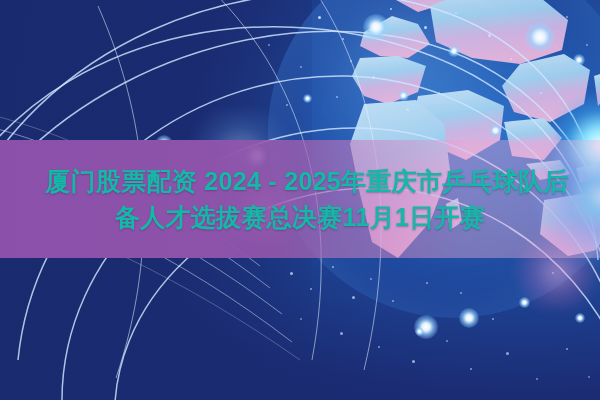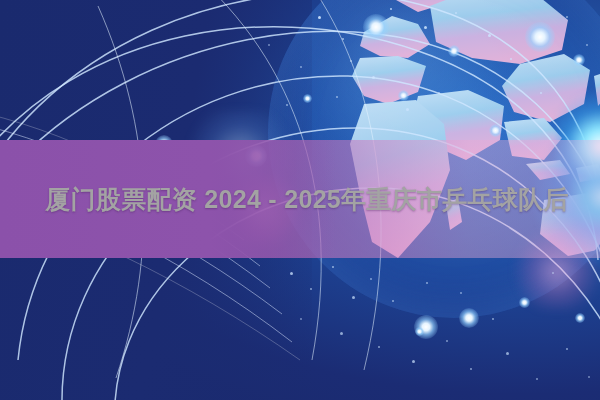--- a/index.html
+++ b/index.html
@@ -107,21 +107,21 @@
     background:linear-gradient(90deg,#8b51aa 0%,#8d53ab 62%,rgba(141,83,171,0) 100%);
   }
 
   
   .caption{
     position:absolute;left:0;top:140px;width:600px;height:118px;
     display:flex;flex-direction:column;justify-content:center;align-items:center;
     gap:2px;
   }
   .cap-line{
-    color:#a3a3a3;
+    color:#14b8a6;
     font-weight:bold;
     font-size:25px;
     line-height:34px;
     letter-spacing:.3px;
     white-space:nowrap;
     text-shadow:0 1px 2px rgba(60,20,80,.35);
   }
   .cap-line.l1{padding-left:14px;}
 </style>
 </head>
@@ -275,15 +275,16 @@
   <div class="dust" style="left:426px;top:282px;width:2px;height:2px;opacity:.6"></div>
   <div class="dust" style="left:460px;top:292px;width:2px;height:2px;opacity:.55"></div>
   <div class="dust" style="left:492px;top:318px;width:2px;height:2px;opacity:.6"></div>
   <div class="dust" style="left:552px;top:272px;width:2px;height:2px;opacity:.5"></div>
 
   <div class="band"></div>
   <div class="band-plain"></div>
 
   <div class="caption">
     <div class="cap-line l1">厦门股票配资 2024 - 2025年重庆市乒乓球队后</div>
+    <div class="cap-line l2">备人才选拔赛总决赛11月1日开赛</div>
   </div>
 
 </div>
 
 </body></html>

